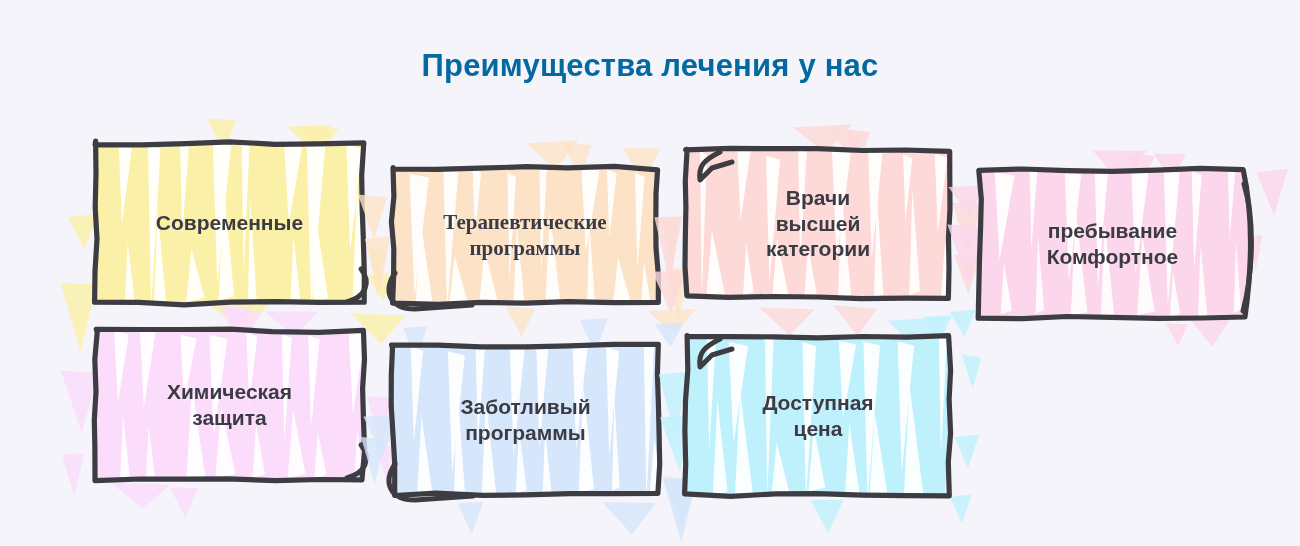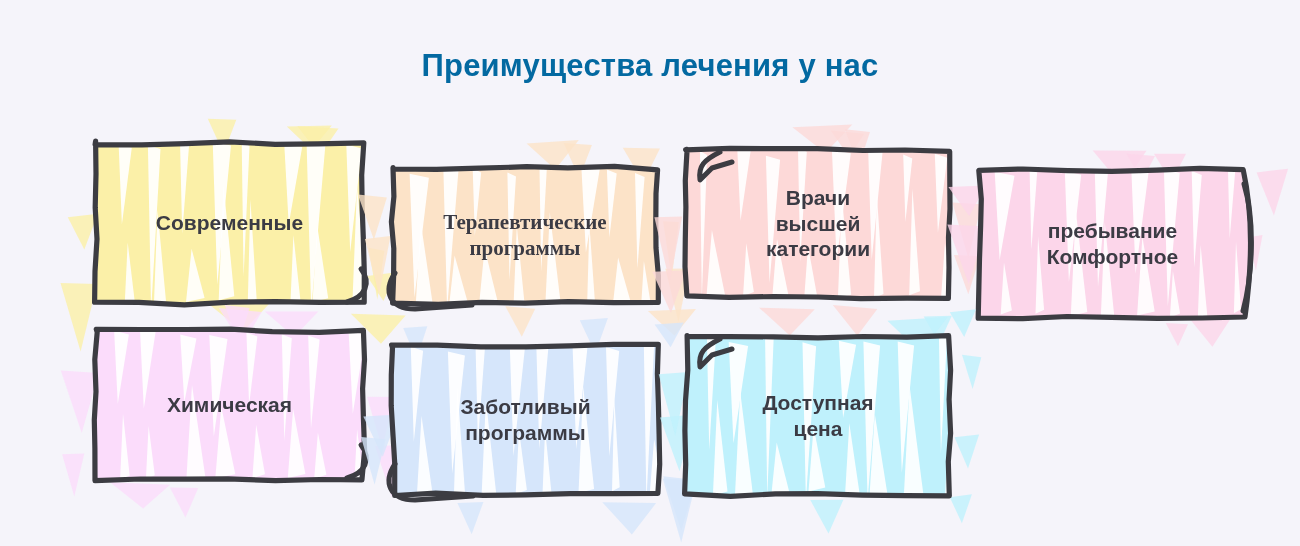--- a/index.html
+++ b/index.html
@@ -261,20 +261,21 @@
             <path d="M 218.2 147.7 L 230.4 143.7 L 221.9 101.6 Z" fill="#ffffff" opacity="0.9"></path>
             <path d="M 252.3 -4.9 L 270.1 -0.9 L 256.8 82.8 Z" fill="#ffffff" opacity="0.92"></path>
             <path d="M 258.3 152.1 L 267.6 148.1 L 261.1 98.4 Z" fill="#ffffff" opacity="0.9"></path>
           </g>
        <path d="M 0.3 -1.7 L 45.4 -1.5 L 90.1 -1.5 L 134.8 -1.8 L 176.2 0.7 L 223.2 1.4 L 267.4 -0.6 L 268.5 28.6 L 266.6 57.7 L 267.5 89.7 L 268.6 119.7 L 265.9 148.9 L 223.7 148.5 L 179.5 149.6 L 132.0 147.8 L 88.6 148.1 L 44.5 148.0 L -1.0 149.6 L -1.1 117.5 L -1.7 88.8 L 0.0 60.7 L -1.2 28.6 L 1.2 1.2 Z" fill="none" stroke="#3c3c42" stroke-width="5.2" stroke-linejoin="round" stroke-linecap="round"></path>
        <path d="M 265 114 C 276 128, 269 142, 251 147" fill="none" stroke="#3c3c42" stroke-width="5" stroke-linecap="round" stroke-linejoin="round"></path>
      </svg>
      <div class="label">
        <div>
             <span>Химическая</span>
+            <span>защита</span>
           </div>
      </div>
       </div>
       <div class="card" style="left: 393px; top: 346px; width: 265px; height: 148px;">
         <svg width="265" height="148" viewBox="0 0 265 148">
        <defs>
             <clipPath id="clip5">
               <path d="M -1.4 -1.0 L 44.2 -0.8 L 87.9 0.8 L 133.0 0.8 L 176.6 -0.2 L 220.6 -1.7 L 265.3 -1.6 L 264.4 27.9 L 265.4 58.0 L 266.1 88.1 L 266.7 118.3 L 264.9 147.4 L 220.8 147.6 L 177.1 147.6 L 132.2 148.9 L 90.1 149.3 L 42.7 147.2 L 1.7 149.5 L 1.7 116.8 L 0.1 90.6 L -1.8 59.7 L -1.7 28.9 L -0.5 1.6 Z"></path>
             </clipPath>
           </defs>

